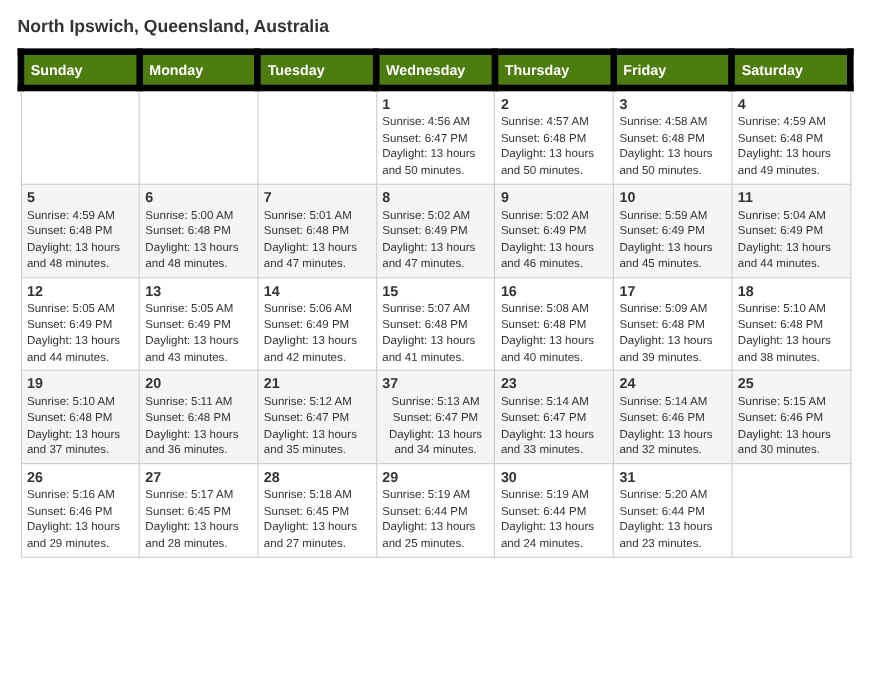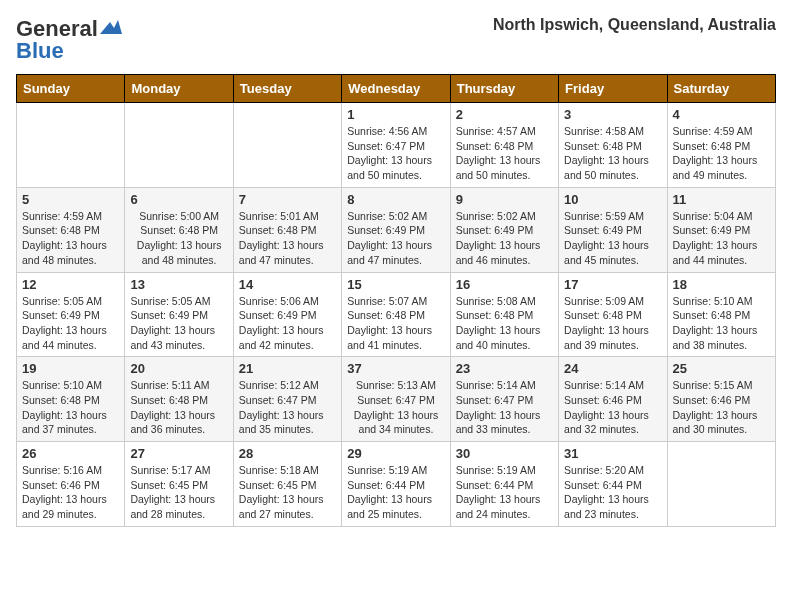--- a/index.html
+++ b/index.html
@@ -33,26 +33,26 @@
       font-size: 16px;
       color: #333;
       font-weight: bold;
     }
     .calendar {
       width: 100%;
       border-collapse: collapse;
       border: 1px solid #ccc;
     }
     .calendar th {
-      background-color: #a16207;
+      background-color: #4d7c0f;
       color: white;
       text-align: left;
       padding: 6px 6px;
       font-size: 13px;
-      border: 1px solid #000000;
+      border: 6px solid #000000;
     }
     .calendar td {
       border: 1px solid #ccc;
       vertical-align: top;
       padding: 4px 5px;
       font-size: 11px;
       color: #333;
       height: 80px;
       width: 108px;
     }
@@ -71,29 +71,20 @@
     }
     tr:nth-child(odd) td {
       background-color: #ffffff;
     }
     .empty { background-color: #fff !important; }
   </style>
 </head>
 <body>
 
 <div class="header">
-  <div class="logo">
-    <div style="display:flex;align-items:center;">
-      <span style="font-size:22px;font-weight:bold;color:#333;">General</span>
-      <svg width="22" height="16" viewBox="0 0 22 16" style="margin-left:2px;margin-top:-2px;">
-        <polygon points="0,14 10,2 14,8 18,0 22,14" fill="#2a6db5"></polygon>
-      </svg>
-    </div>
-    <span style="font-size:22px;font-weight:bold;color:#2a6db5;margin-top:-4px;">Blue</span>
-  </div>
   <div class="title-block">
     <div class="subtitle">North Ipswich, Queensland, Australia</div>
   </div>
 </div>
 
 <table class="calendar">
   <thead>
     <tr>
     <th>Sunday</th>
         <th>Monday</th>
@@ -141,21 +132,21 @@
       <tr>
         <td>
           <div class="cell-date">5</div>
           <div class="cell-info" style="white-space: pre-line;">Sunrise: 4:59 AM
 Sunset: 6:48 PM
 Daylight: 13 hours
 and 48 minutes.</div>
         </td>
         <td>
           <div class="cell-date">6</div>
-          <div class="cell-info" style="white-space: pre-line; text-align: center;">Sunrise: 5:00 AM
+          <div class="cell-info" style="white-space: pre-line;">Sunrise: 5:00 AM
 Sunset: 6:48 PM
 Daylight: 13 hours
 and 48 minutes.</div>
         </td>
         <td>
           <div class="cell-date">7</div>
           <div class="cell-info" style="white-space: pre-line;">Sunrise: 5:01 AM
 Sunset: 6:48 PM
 Daylight: 13 hours
 and 47 minutes.</div>

